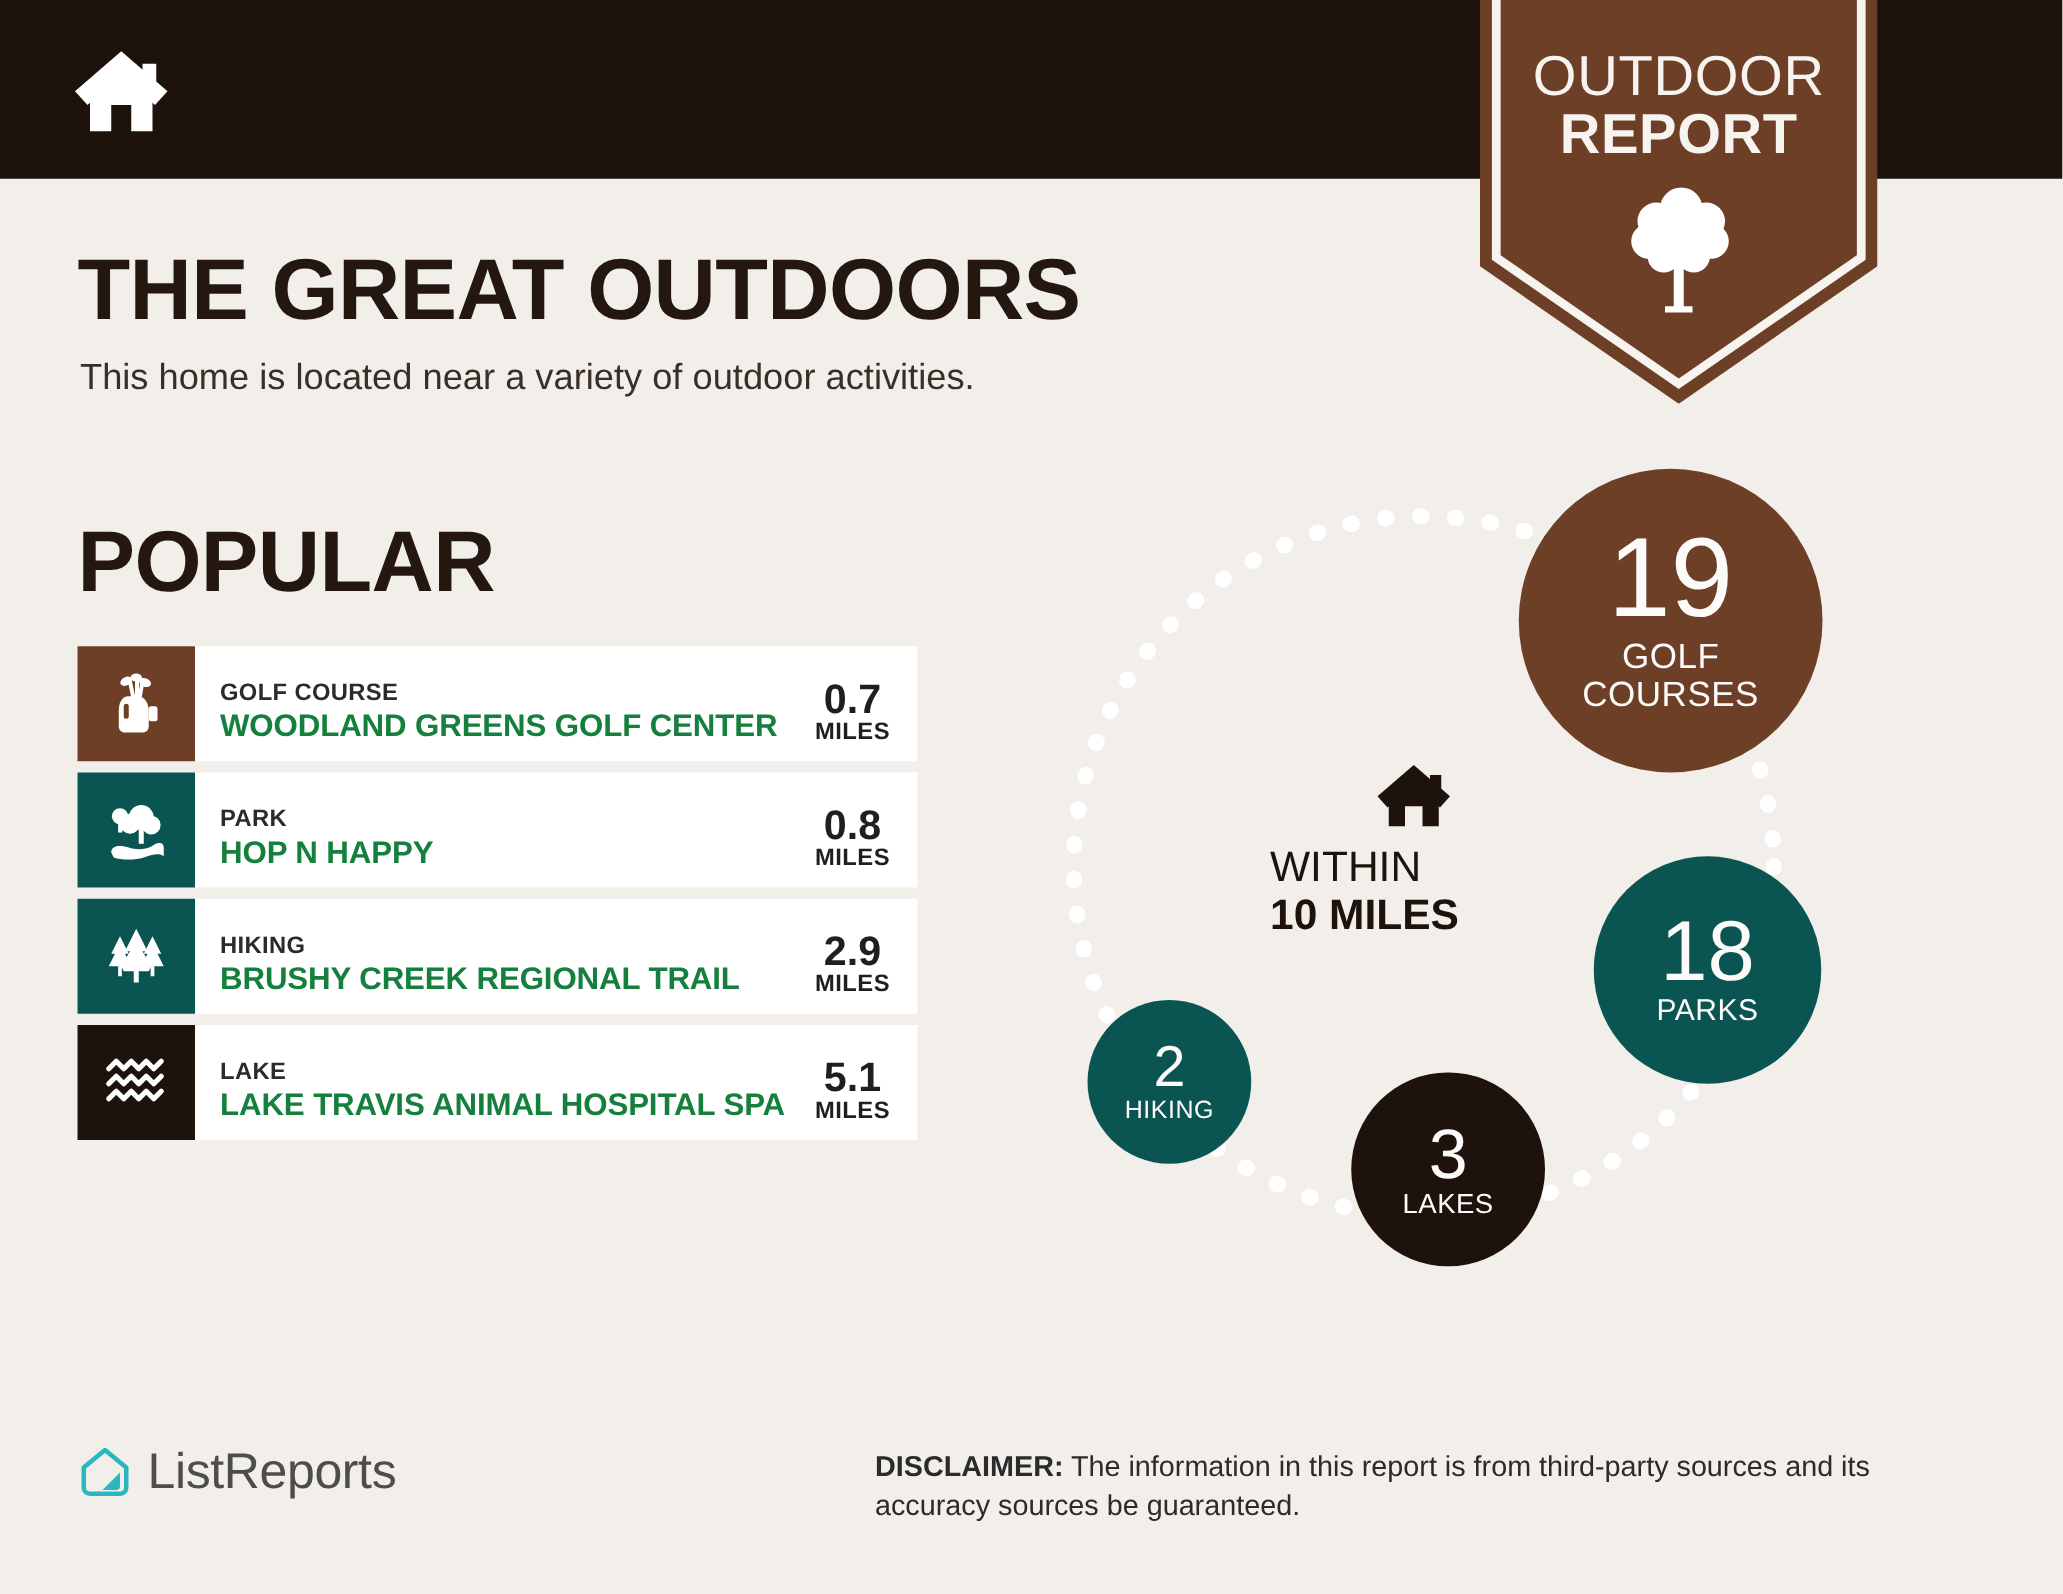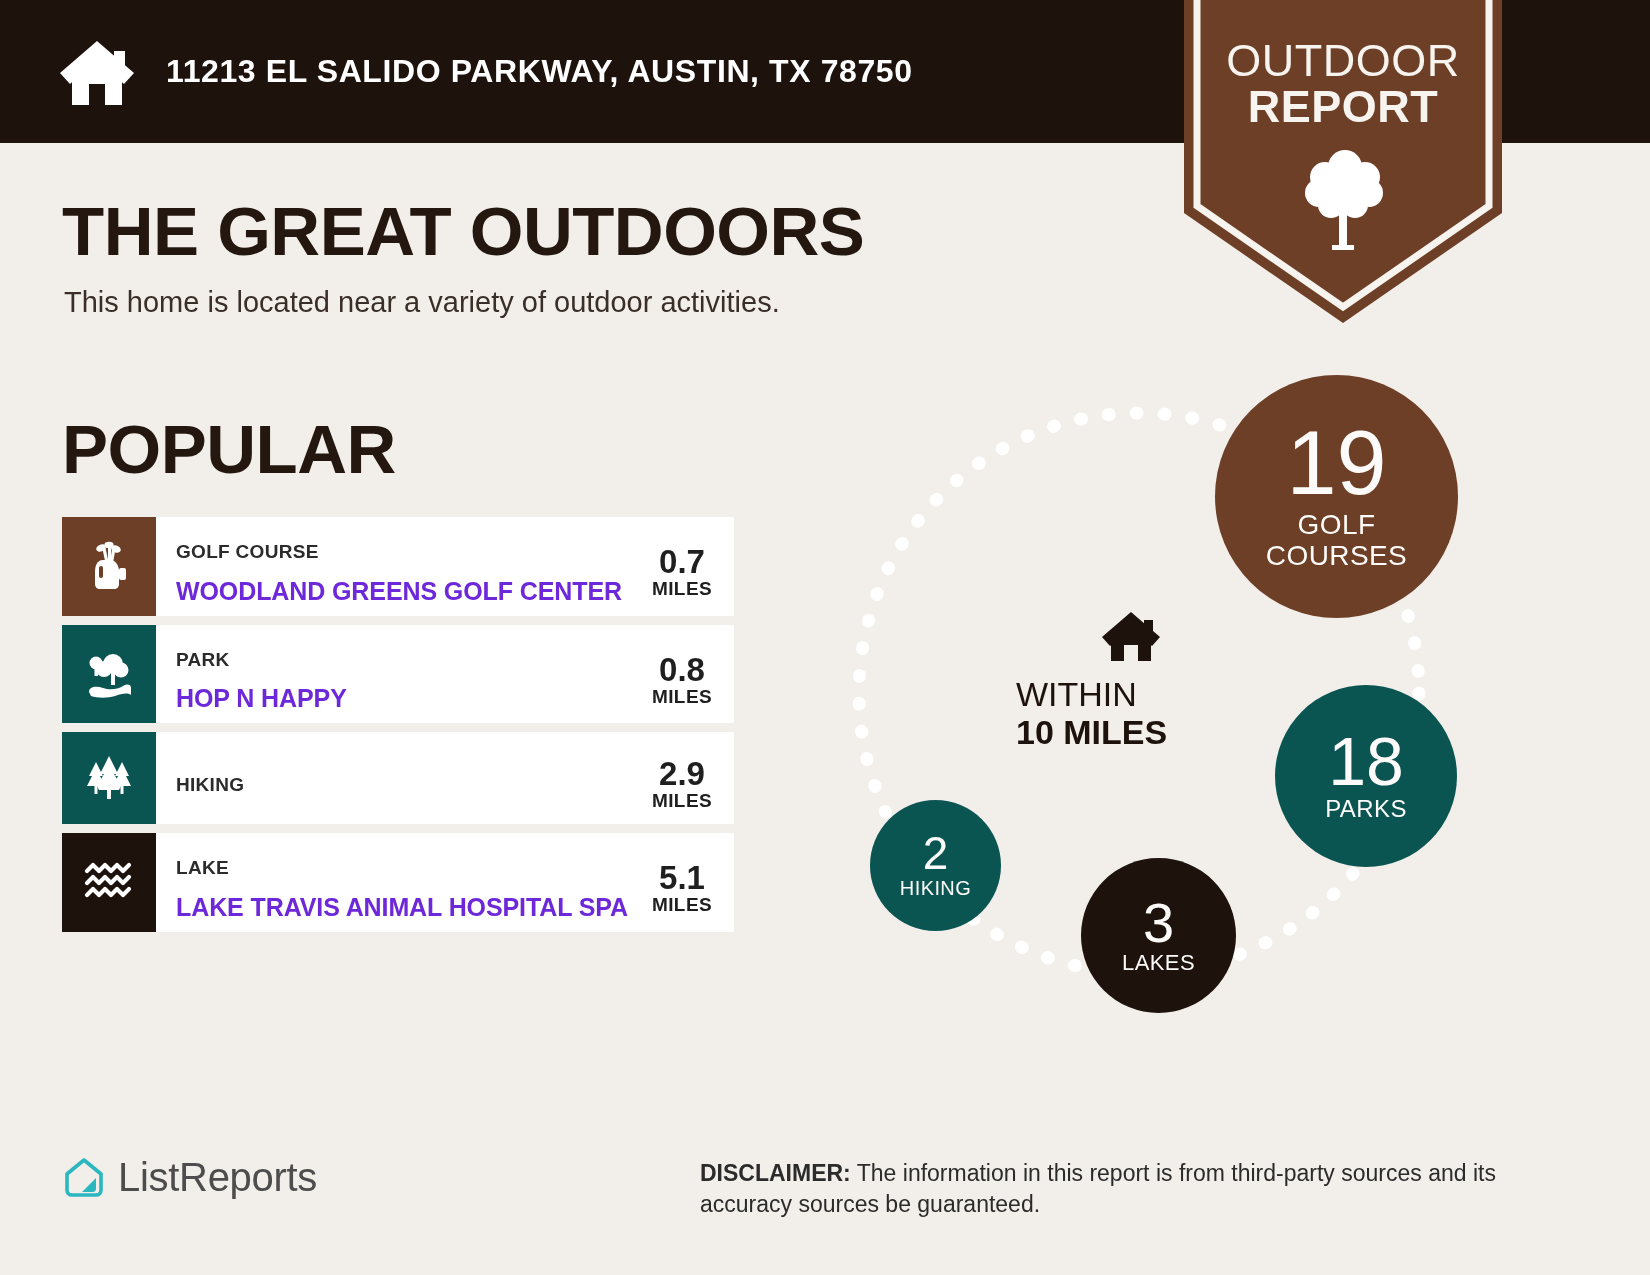--- a/index.html
+++ b/index.html
@@ -61,23 +61,22 @@
   .row .body {
     flex: 1 1 auto; display: flex; align-items: center; justify-content: space-between;
     padding: 23px 14px 10px 20px;
   }
   .row .textcol { display: flex; flex-direction: column; justify-content: center; }
   .row .cat {
     font-size: 19px; font-weight: 700; color: #2b2b2b; letter-spacing: .3px;
     line-height: 1.25;
   }
   .row .name {
-    font-size: 25px; font-weight: 700; color: #6d28d9; letter-spacing: -.1px;
+    font-size: 25px; font-weight: 700; color: #15803d; letter-spacing: -.1px;
     line-height: 1.15;
-    margin-top: 13px;
   }
   .row .distcol { text-align: center; flex: 0 0 auto; padding-left: 10px; min-width: 86px; }
   .row .dist { font-size: 33px; font-weight: 700; color: #1f1f1f; line-height: 1.0; }
   .row .unit { font-size: 19px; font-weight: 700; color: #1f1f1f; letter-spacing: .4px; text-align: center; }
 
   
   .diagram { position: absolute; left: 800px; top: 355px; width: 720px; height: 690px; }
   .diagram .ring { position: absolute; left: 0; top: 0; width: 720px; height: 690px; }
   .bubble {
     position: absolute; border-radius: 50%; display: flex; flex-direction: column;
@@ -128,21 +127,20 @@
 <div class="page">
 
   <div class="header">
     <span class="home-icon">
       <svg viewBox="0 0 78 70" xmlns="http://www.w3.org/2000/svg">
         <path d="M39 4 L76 36 L66 47 L39 23 L12 47 L2 36 Z" fill="#ffffff"></path>
         <path d="M14 40 L39 18 L64 40 L64 68 L47 68 L47 47 L31 47 L31 68 L14 68 Z" fill="#ffffff"></path>
         <rect x="56" y="14" width="11" height="16" fill="#ffffff"></rect>
       </svg>
     </span>
-    <span class="addr">11213 EL SALIDO PARKWAY, AUSTIN, TX 78750</span>
   </div>
 
   <div class="badge">
     <svg viewBox="0 0 318 323" xmlns="http://www.w3.org/2000/svg">
       <path d="M0 0 H318 V213 L159 323 L0 213 Z" fill="#6d3f26"></path>
       <path d="M13 -10 H305 V206 L159 307 L13 206 Z" fill="none" stroke="#f7f3ef" stroke-width="7"></path>
       <g transform="translate(159,215)" fill="#ffffff">
         <circle cx="-18" cy="-38" r="15"></circle>
         <circle cx="2" cy="-48" r="17"></circle>
         <circle cx="22" cy="-38" r="15"></circle>
@@ -232,20 +230,21 @@
             <path d="M39 10 L46 24 L43 24 L48 34 L30 34 L35 24 L32 24 Z"></path>
             <rect x="37.5" y="33" width="3" height="9"></rect>
             <path d="M26 4 L35 22 L31 22 L38 34 L36 38 L16 38 L14 34 L21 22 L17 22 Z"></path>
             <rect x="24" y="36" width="4" height="11"></rect>
           </svg>
         </span>
       </div>
       <div class="body">
         <div class="textcol">
           <div class="cat">HIKING</div>
+          <div class="name">BRUSHY CREEK REGIONAL TRAIL</div>
         </div>
         <div class="distcol">
           <div class="dist">2.9</div>
           <div class="unit">MILES</div>
         </div>
       </div>
     </div>
 
     <div class="row">
       <div class="tile" style="background:#1d120c">

